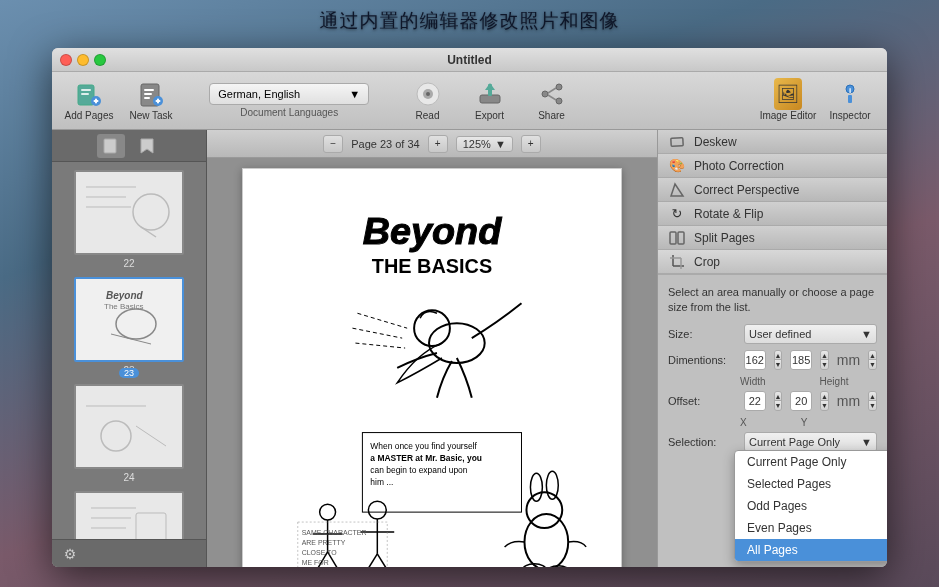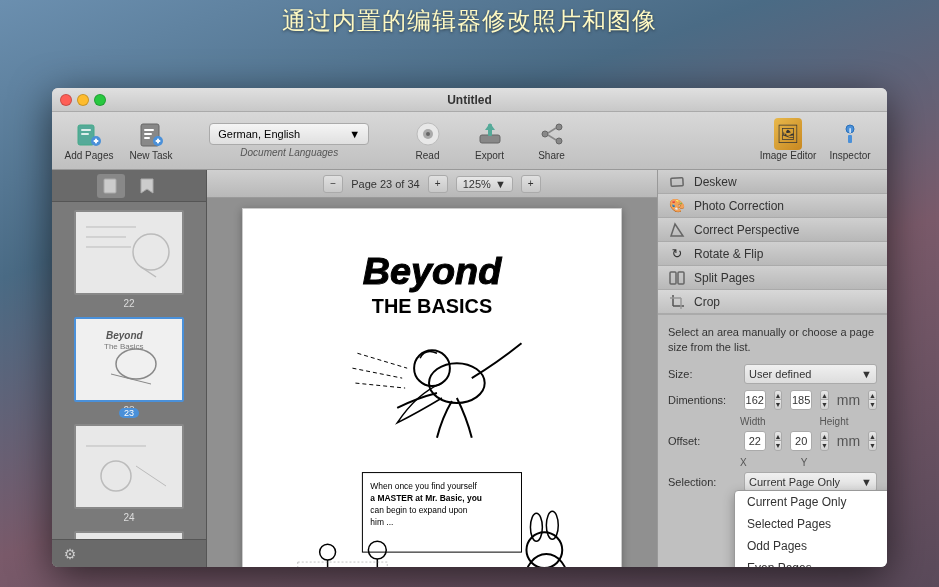--- a/index.html
+++ b/index.html
@@ -22,41 +22,40 @@
     
     .app-title {
       position: absolute;
       top: 0;
       left: 0;
       right: 0;
       height: 42px;
       display: flex;
       align-items: center;
       justify-content: center;
-      font-size: 24px;
-      color: #fef9c3;
+      font-size: 19px;
+      color: #0f172a;
       font-weight: 500;
       text-shadow: 0 1px 3px rgba(0,0,0,0.5);
       letter-spacing: 1px;
     }
 
     
     .window {
       position: absolute;
       top: 48px;
       left: 52px;
       right: 52px;
       bottom: 20px;
       background: #c8c8c8;
       border-radius: 6px;
       box-shadow: 0 10px 40px rgba(0,0,0,0.6);
       overflow: hidden;
       display: flex;
       flex-direction: column;
-      margin-top: 40px;
     }
 
     
     .window-titlebar {
       height: 24px;
       background: linear-gradient(180deg, #e0e0e0 0%, #c8c8c8 100%);
       border-bottom: 1px solid #aaa;
       display: flex;
       align-items: center;
       padding: 0 8px;
@@ -530,21 +529,21 @@
         </svg>
       </div>
       <span>New Task</span>
     </button>
 
     <div class="toolbar-center" style="margin: 0 20px;">
       <div class="lang-dropdown">
         <span>German, English</span>
         <span>▼</span>
       </div>
-      <span style="font-size:10px; color:#555;font-style:italic;">Document Languages</span>
+      <span style="font-size:10px; color:#555;">Document Languages</span>
     </div>
 
     <button class="toolbar-btn">
       <div class="toolbar-icon">
         <svg width="26" height="26" viewBox="0 0 26 26">
           <circle cx="13" cy="13" r="11" fill="#e8e8e8" stroke="#bbb" stroke-width="1"></circle>
           <circle cx="13" cy="13" r="5" fill="#aaa"></circle>
           <circle cx="13" cy="13" r="2" fill="#666"></circle>
         </svg>
       </div>

